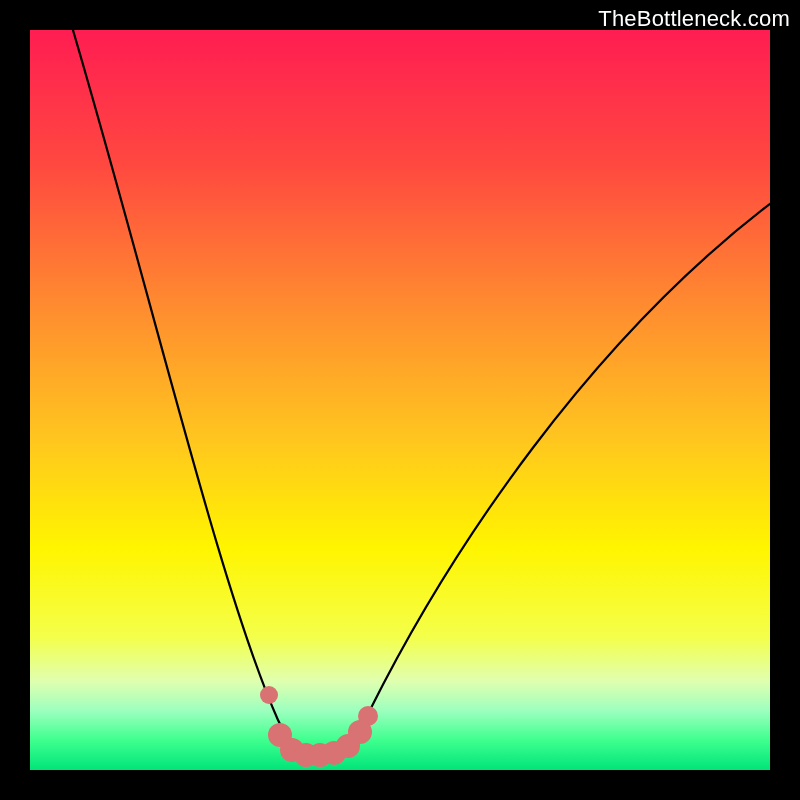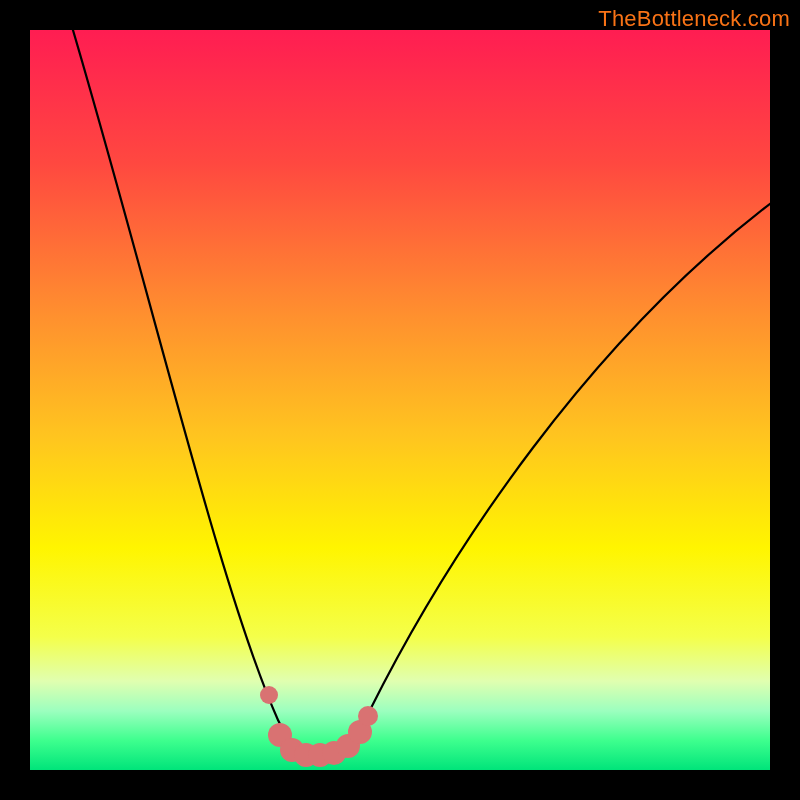--- a/index.html
+++ b/index.html
@@ -16,21 +16,21 @@
     left: 30px;
     top: 30px;
     width: 740px;
     height: 740px;
     overflow: hidden;
   }
   .watermark {
     position: absolute;
     top: 6px;
     right: 10px;
-    color: #f97316;
+    color: #ffffff;
     font-size: 22px;
     letter-spacing: 0.2px;
     z-index: 5;
   }
   svg.curve {
     position: absolute;
     left: 0;
     top: 0;
     z-index: 3;
   }

